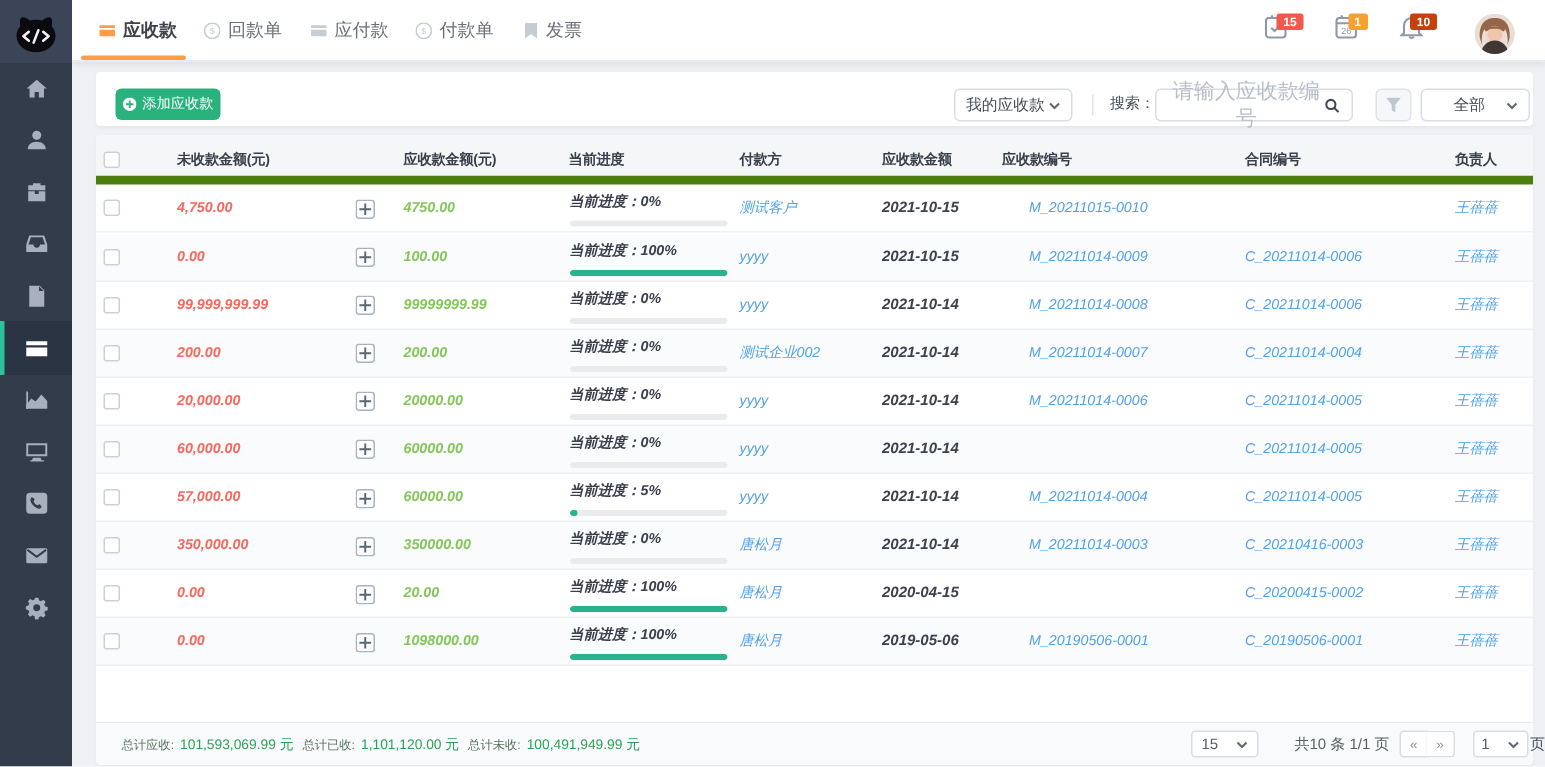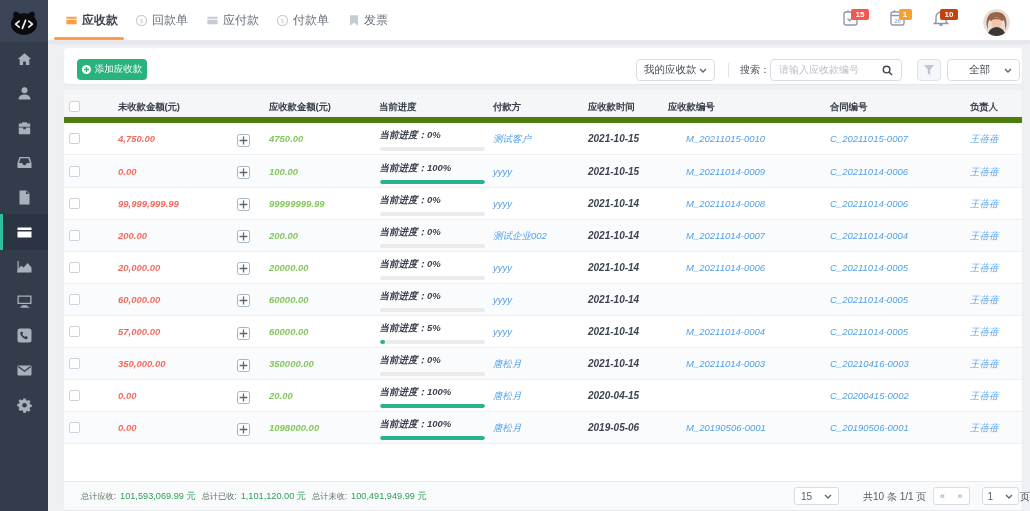--- a/index.html
+++ b/index.html
@@ -169,21 +169,21 @@
 <div id="panel1">
   <div id="addbtn"><svg width="9" height="9" viewBox="0 0 10 10">
         <circle cx="5" cy="5" r="5" fill="#fff"></circle>
         <path d="M2.2 5h5.6M5 2.2v5.6" stroke="#2ab27d" stroke-width="1.4"></path>
       </svg>添加应收款</div>
   <div class="sel" style="left:572px;width:79px;padding:0 7px">我的应收款<svg class="chev" width="8" height="5" viewBox="0 0 8 5" fill="none" stroke="#606670" stroke-width="1.4">
         <path d="M1 1l3 3 3-3"></path>
       </svg></div>
   <div style="position:absolute;left:664px;top:15px;height:14px;border-left:1px solid #dfe2e7"></div>
   <div style="position:absolute;left:676px;top:11.5px;height:22px;line-height:22px;font-size:10px;color:#4a505a">搜索：</div>
-  <div class="sel" style="left:706px;width:132px;padding:0 8px;color:#b9bec7;font-size:10px">请输入应收款编号<svg style="margin-left:auto" width="11" height="11" viewBox="0 0 12 12" fill="none" stroke="#3f454f" stroke-width="1.6">
+  <div class="sel" style="left:706px;width:132px;padding:0 8px;color:#b9bec7;font-size:14px">请输入应收款编号<svg style="margin-left:auto" width="11" height="11" viewBox="0 0 12 12" fill="none" stroke="#3f454f" stroke-width="1.6">
         <circle cx="5" cy="5" r="3.6"></circle>
         <path d="M7.8 7.8L11 11"></path>
       </svg></div>
   <div class="sel" style="left:853px;width:24px;background:#f5f7fa;border-color:#dfe3e8;justify-content:center">
       <svg width="10" height="10" viewBox="0 0 10 10" fill="#c0c6cf">
         <path d="M0 0h10L6.2 4.8V10L3.8 8.5V4.8z"></path>
       </svg>
     </div>
   <div class="sel" style="left:883px;width:73px;padding:0 7px">
       <span style="margin:0 auto 0 14px">全部</span>
@@ -193,21 +193,21 @@
     </div>
 </div>
 
 <div id="panel2">
   <div id="thead">
     <span class="cb" style="left:5px;top:10.5px"></span>
     <span class="hcell" style="left:54px">未收款金额(元)</span>
     <span class="hcell" style="left:205px">应收款金额(元)</span>
     <span class="hcell" style="left:315px">当前进度</span>
     <span class="hcell" style="left:429px">付款方</span>
-    <span class="hcell" style="left:524px">应收款时间</span>
+    <span class="hcell" style="left:524px">应收款金额</span>
     <span class="hcell" style="left:604px">应收款编号</span>
     <span class="hcell" style="left:766px">合同编号</span>
     <span class="hcell" style="left:906px">负责人</span>
   </div>
 <div class="row" style="top:33.4px">
 <span class="cb" style="left:5px"></span>
 <span class="cell red b" style="left:54px">4,750.00</span>
 <span class="exp" style="left:173px"><svg width="13" height="13" viewBox="0 0 13 13">
           <rect x="0.5" y="0.5" width="12" height="12" rx="2" fill="#fff" stroke="#a9b4c2"></rect>
           <path d="M2.6 6.5h7.8M6.5 2.6v7.8" stroke="#5a6675" stroke-width="1.3"></path>
@@ -215,21 +215,20 @@
 <span class="cell green b" style="left:205px">4750.00</span>
 <span class="cell prog" style="left:315px">
         <span class="ptx">当前进度：0%</span>
         <span class="ptrack">
           <div class="pfill" style="width:0.0%"></div>
         </span>
       </span>
 <span class="cell link" style="left:429px">测试客户</span>
 <span class="cell date b" style="left:524px">2021-10-15</span>
 <span class="cell link" style="left:622px">M_20211015-0010</span>
-<span class="cell link" style="left:766px">C_20211015-0007</span>
 <span class="cell link" style="left:906px">王蓓蓓</span>
 </div>
 <div class="row alt" style="top:65.5px">
 <span class="cb" style="left:5px"></span>
 <span class="cell red b" style="left:54px">0.00</span>
 <span class="exp" style="left:173px"><svg width="13" height="13" viewBox="0 0 13 13">
           <rect x="0.5" y="0.5" width="12" height="12" rx="2" fill="#fff" stroke="#a9b4c2"></rect>
           <path d="M2.6 6.5h7.8M6.5 2.6v7.8" stroke="#5a6675" stroke-width="1.3"></path>
         </svg></span>
 <span class="cell green b" style="left:205px">100.00</span>

